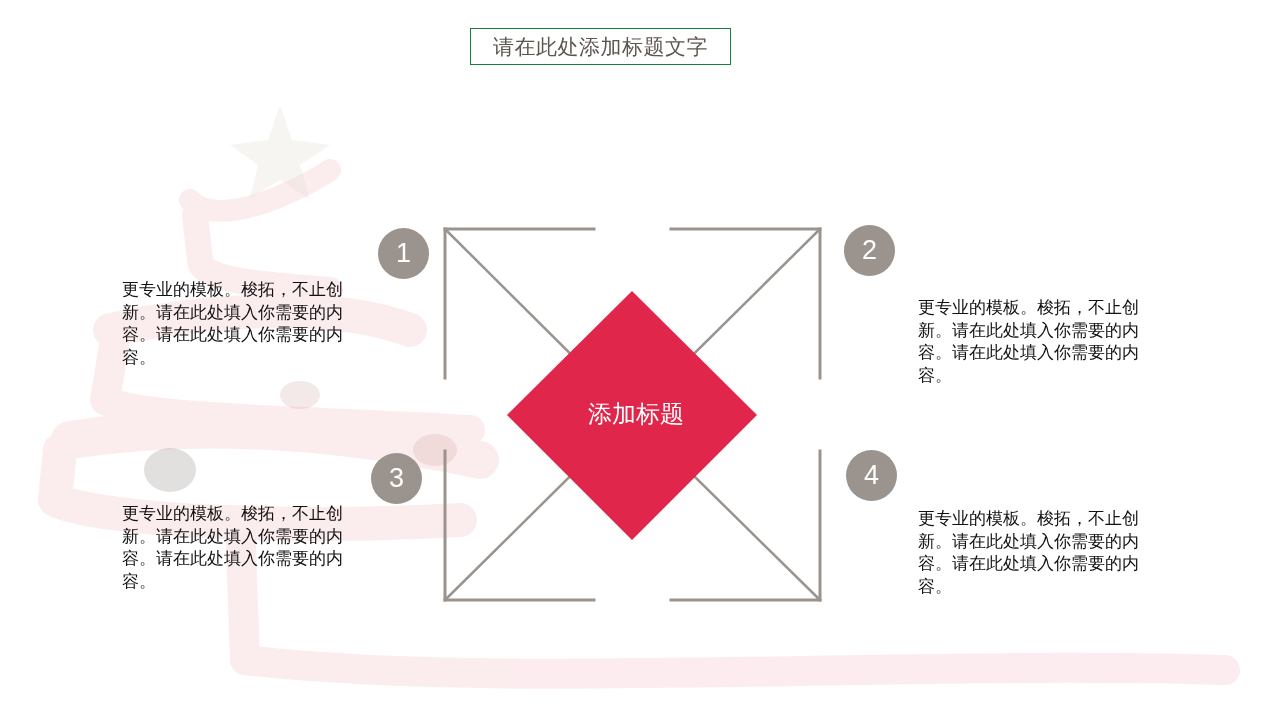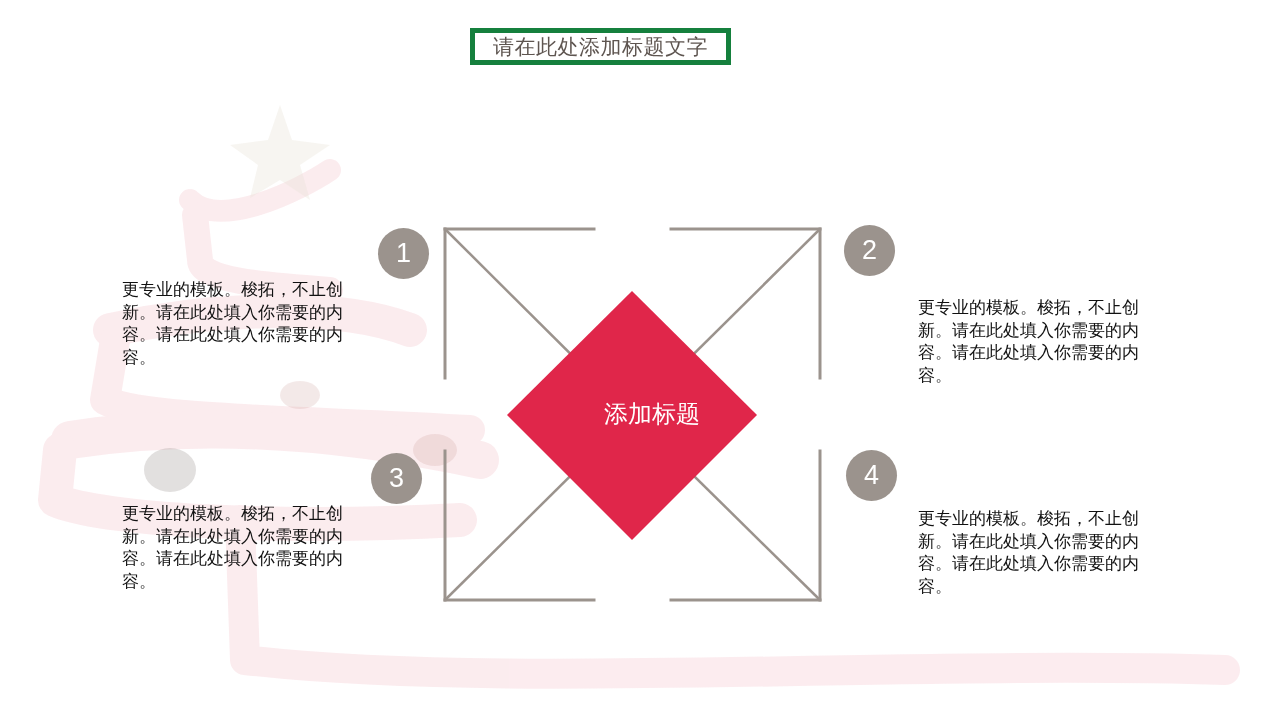--- a/index.html
+++ b/index.html
@@ -4,27 +4,27 @@
 <style>
   html, body { margin: 0; padding: 0; }
   body {
     width: 1280px; height: 720px; position: relative; overflow: hidden;
     background: #ffffff;
     font-family: "DejaVu Sans", "Liberation Sans", sans-serif;
   }
   .bg-decor { position: absolute; left: 0; top: 0; width: 1280px; height: 720px; pointer-events: none; }
   .title-box {
     position: absolute; left: 470px; top: 28px; width: 261px; height: 37px;
-    border: 5px solid #15803d; box-sizing: border-box;
+    border: 1px solid #15803d; box-sizing: border-box;
     display: flex; align-items: center; justify-content: center;
     color: #5e5550; font-size: 21px; letter-spacing: 0.5px; background: #fff;
   }
   .frame { position: absolute; left: 0; top: 0; width: 1280px; height: 720px; }
   .diamond-label {
-    position: absolute; left: 552px; top: 396px; width: 200px; text-align: center;
+    position: absolute; left: 536px; top: 396px; width: 200px; text-align: center;
     color: #ffffff; font-size: 24px; line-height: 36px;
   }
   .num-circle {
     position: absolute; width: 51px; height: 51px; border-radius: 50%;
     background: #9b938d; color: #ffffff; font-size: 27px;
     display: flex; align-items: center; justify-content: center;
     font-family: "Liberation Sans", sans-serif;
   }
   .desc {
     position: absolute; width: 232px; color: #111; font-size: 17px; line-height: 22.5px;

